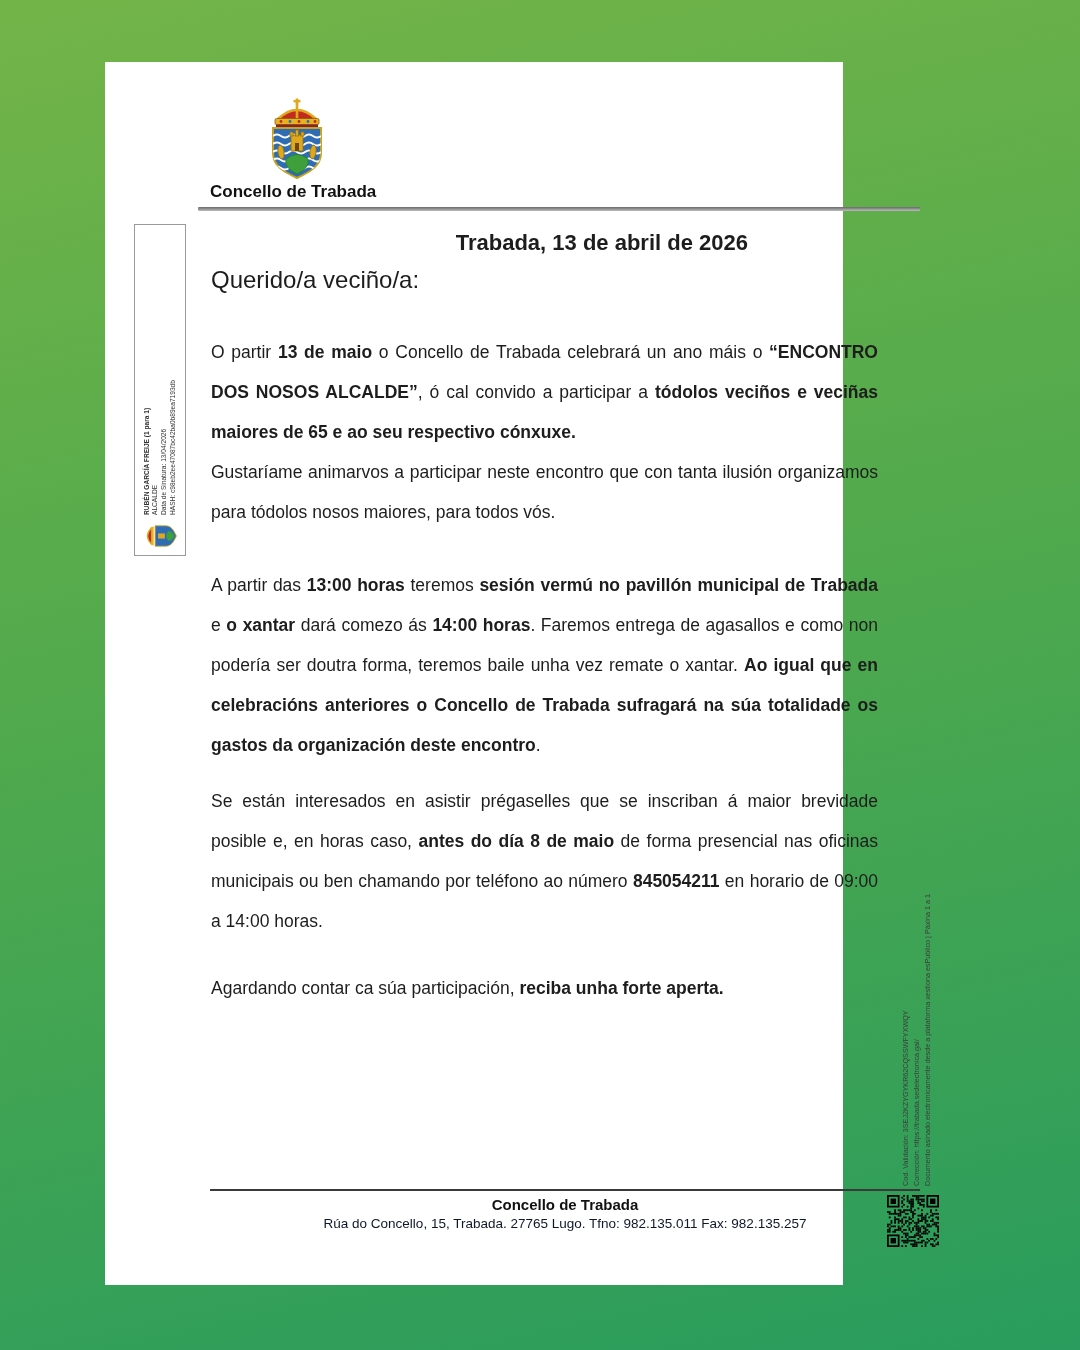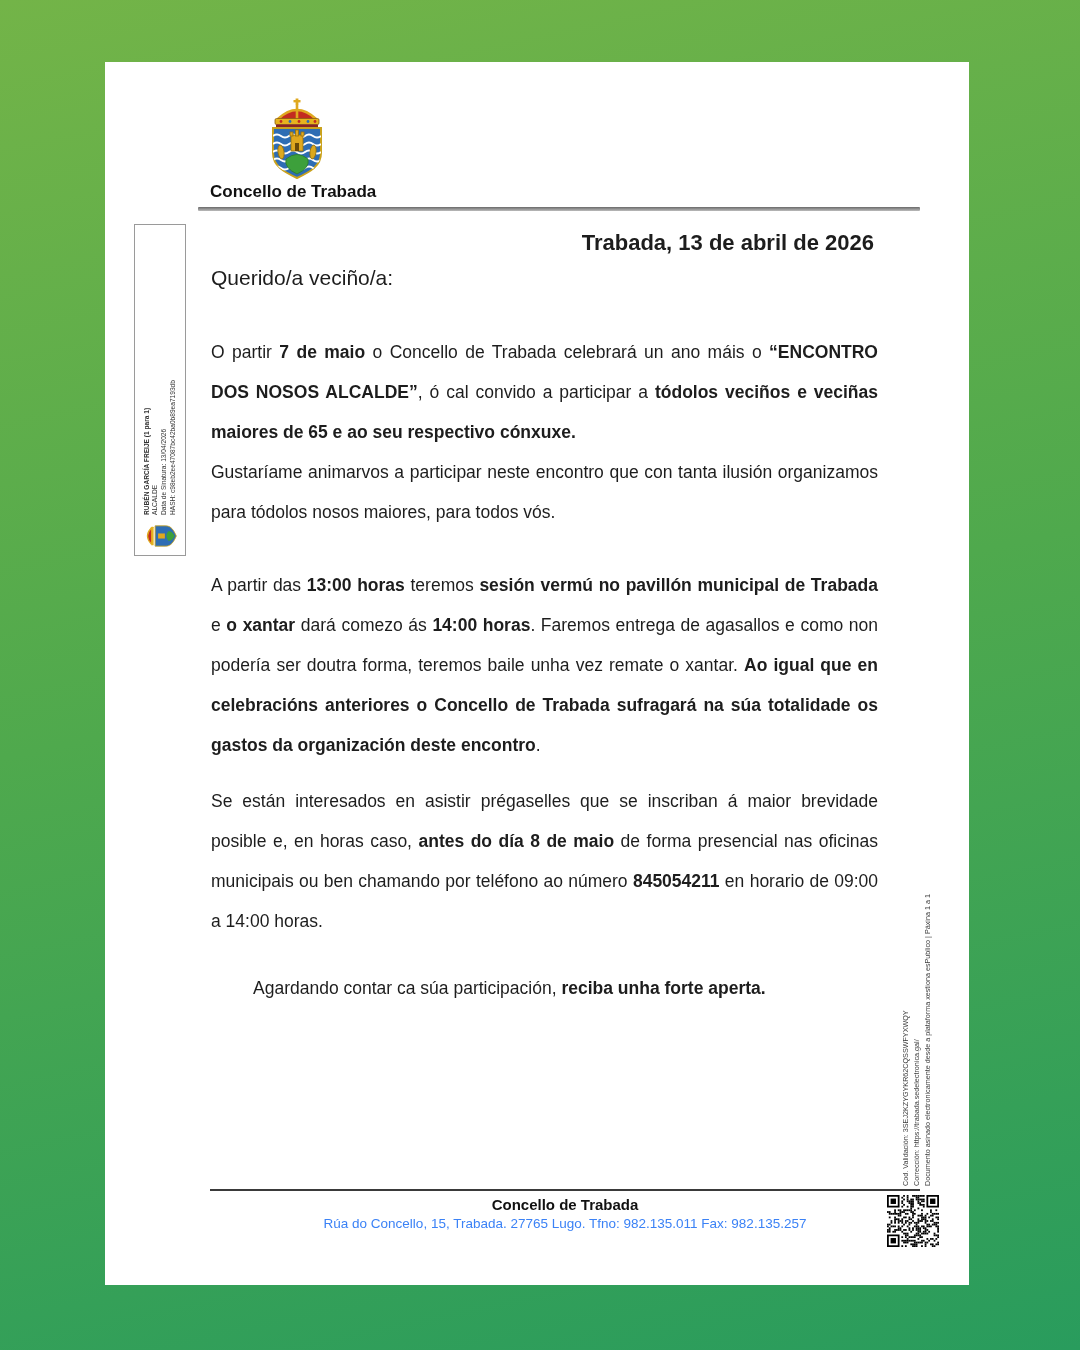--- a/index.html
+++ b/index.html
@@ -5,64 +5,64 @@
   * { margin:0; padding:0; box-sizing:border-box; }
   html,body { width:1080px; height:1350px; }
   body { font-family:"Liberation Sans", sans-serif; }
 
   .canvas {
     position:relative; width:1080px; height:1350px; overflow:hidden;
     background:linear-gradient(168deg,#73b448 0%,#4fa94d 48%,#299c5d 100%);
   }
 
   .page {
-    position:absolute; left:105px; top:62px; width:864px; height:1223px;
+    position:absolute; left:105px; top:62px; width:738px; height:1223px;
     background:#ffffff; color:#1d1d1d;padding-left:48px;
   }
 
   
   .crest-main { position:absolute; left:157px; top:35px; width:70px; height:85px; }
   .org-name-header {
     position:absolute; left:105px; top:120px;
     font-size:17px; font-weight:bold; color:#111;
   }
   .header-rule {
     position:absolute; left:93px; top:145px; width:722px; height:4px;
     background:linear-gradient(#6a6a6a,#bcbcbc); border-radius:1px;
   }
 
   
   .date-line {
     position:absolute; right:95px; top:168px;
     font-size:22px; font-weight:bold;
   }
   .salutation {
-    position:absolute; left:106px; top:204px; font-size:21px;
+    position:absolute; left:106px; top:204px; font-size:24px;
   }
   .body-text {
     position:absolute; left:106px; top:270px; width:667px;
     font-size:17.5px; line-height:40px;
     text-align:justify; text-align-last:left;
   }
   .body-text p b { font-weight:bold; }
   .p3 { margin-top:33px; }
   .p4 { margin-top:16px; }
-  .p5 { margin-top:27px;margin-left:42px; }
+  .p5 { margin-top:27px; }
   .signoff {
     margin-top:28px; text-align:center; text-align-last:center;
     font-weight:bold; font-size:19px; line-height:49px;
   }
 
   
   .footer {
     position:absolute; left:105px; top:1127px; width:710px; text-align:center;
   }
   .footer-rule { height:2px; background:#3a3a3a; }
   .footer-org { margin-top:5px; font-size:15px; font-weight:bold; color:#111; }
-  .footer-address { margin-top:3px; font-size:13.5px; color:#3b82f6; }
+  .footer-address { margin-top:3px; font-size:13.5px; color:#0f172a; }
 
   .qr { position:absolute; left:782px; top:1133px; width:52px; height:52px; }
 
   
   .sig-box {
     position:absolute; left:29px; top:162px; width:52px; height:332px;
     border:1px solid #9a9a9a; background:#fff;
   }
   .sig-inner {
     position:absolute; left:0; top:0; width:330px; height:50px;
@@ -133,21 +133,21 @@
       </g>
     </svg>
 
     <div class="org-name-header">Concello de Trabada</div>
     <div class="header-rule"></div>
 
     <div class="date-line">Trabada, 13 de abril de 2026</div>
     <div class="salutation">Querido/a veciño/a:</div>
 
     <div class="body-text">
-      <p class="p1"><span>O partir </span><b>7 de maio</b><span> o Concello de Trabada celebrará un ano máis o </span><b>“ENCONTRO DOS NOSOS ALCALDE”</b><span>, ó cal convido a participar a </span><b>tódolos veciños e veciñas maiores de 65 e ao seu respectivo cónxuxe.</b></p>
+      <p class="p1"><span>O partir </span><b>13 de maio</b><span> o Concello de Trabada celebrará un ano máis o </span><b>“ENCONTRO DOS NOSOS ALCALDE”</b><span>, ó cal convido a participar a </span><b>tódolos veciños e veciñas maiores de 65 e ao seu respectivo cónxuxe.</b></p>
       <p class="p2"><span>Gustaríame animarvos a participar neste encontro que con tanta ilusión organizamos para tódolos nosos maiores, para todos vós.</span></p>
       <p class="p3"><span>A partir das </span><b>13:00 horas</b><span> teremos </span><b>sesión vermú no pavillón municipal de Trabada</b><span> e </span><b>o xantar</b><span> dará comezo ás </span><b>14:00 horas</b><span>. Faremos entrega de agasallos e como non podería ser doutra forma, teremos baile unha vez remate o xantar. </span><b>Ao igual que en celebracións anteriores o Concello de Trabada sufragará na súa totalidade os gastos da organización deste encontro</b><span>.</span></p>
       <p class="p4"><span>Se están interesados en asistir prégaselles que se inscriban á maior brevidade posible e, en horas caso, </span><b>antes do día 8 de maio</b><span> de forma presencial nas oficinas municipais ou ben chamando por teléfono ao número </span><b>845054211</b><span> en horario de 09:00 a 14:00 horas.</span></p>
       <p class="p5"><span>Agardando contar ca súa participación, </span><b>reciba unha forte aperta.</b></p>
       <div class="signoff">
       </div>
     </div>
 
     <div class="footer">
       <div class="footer-rule"></div>

